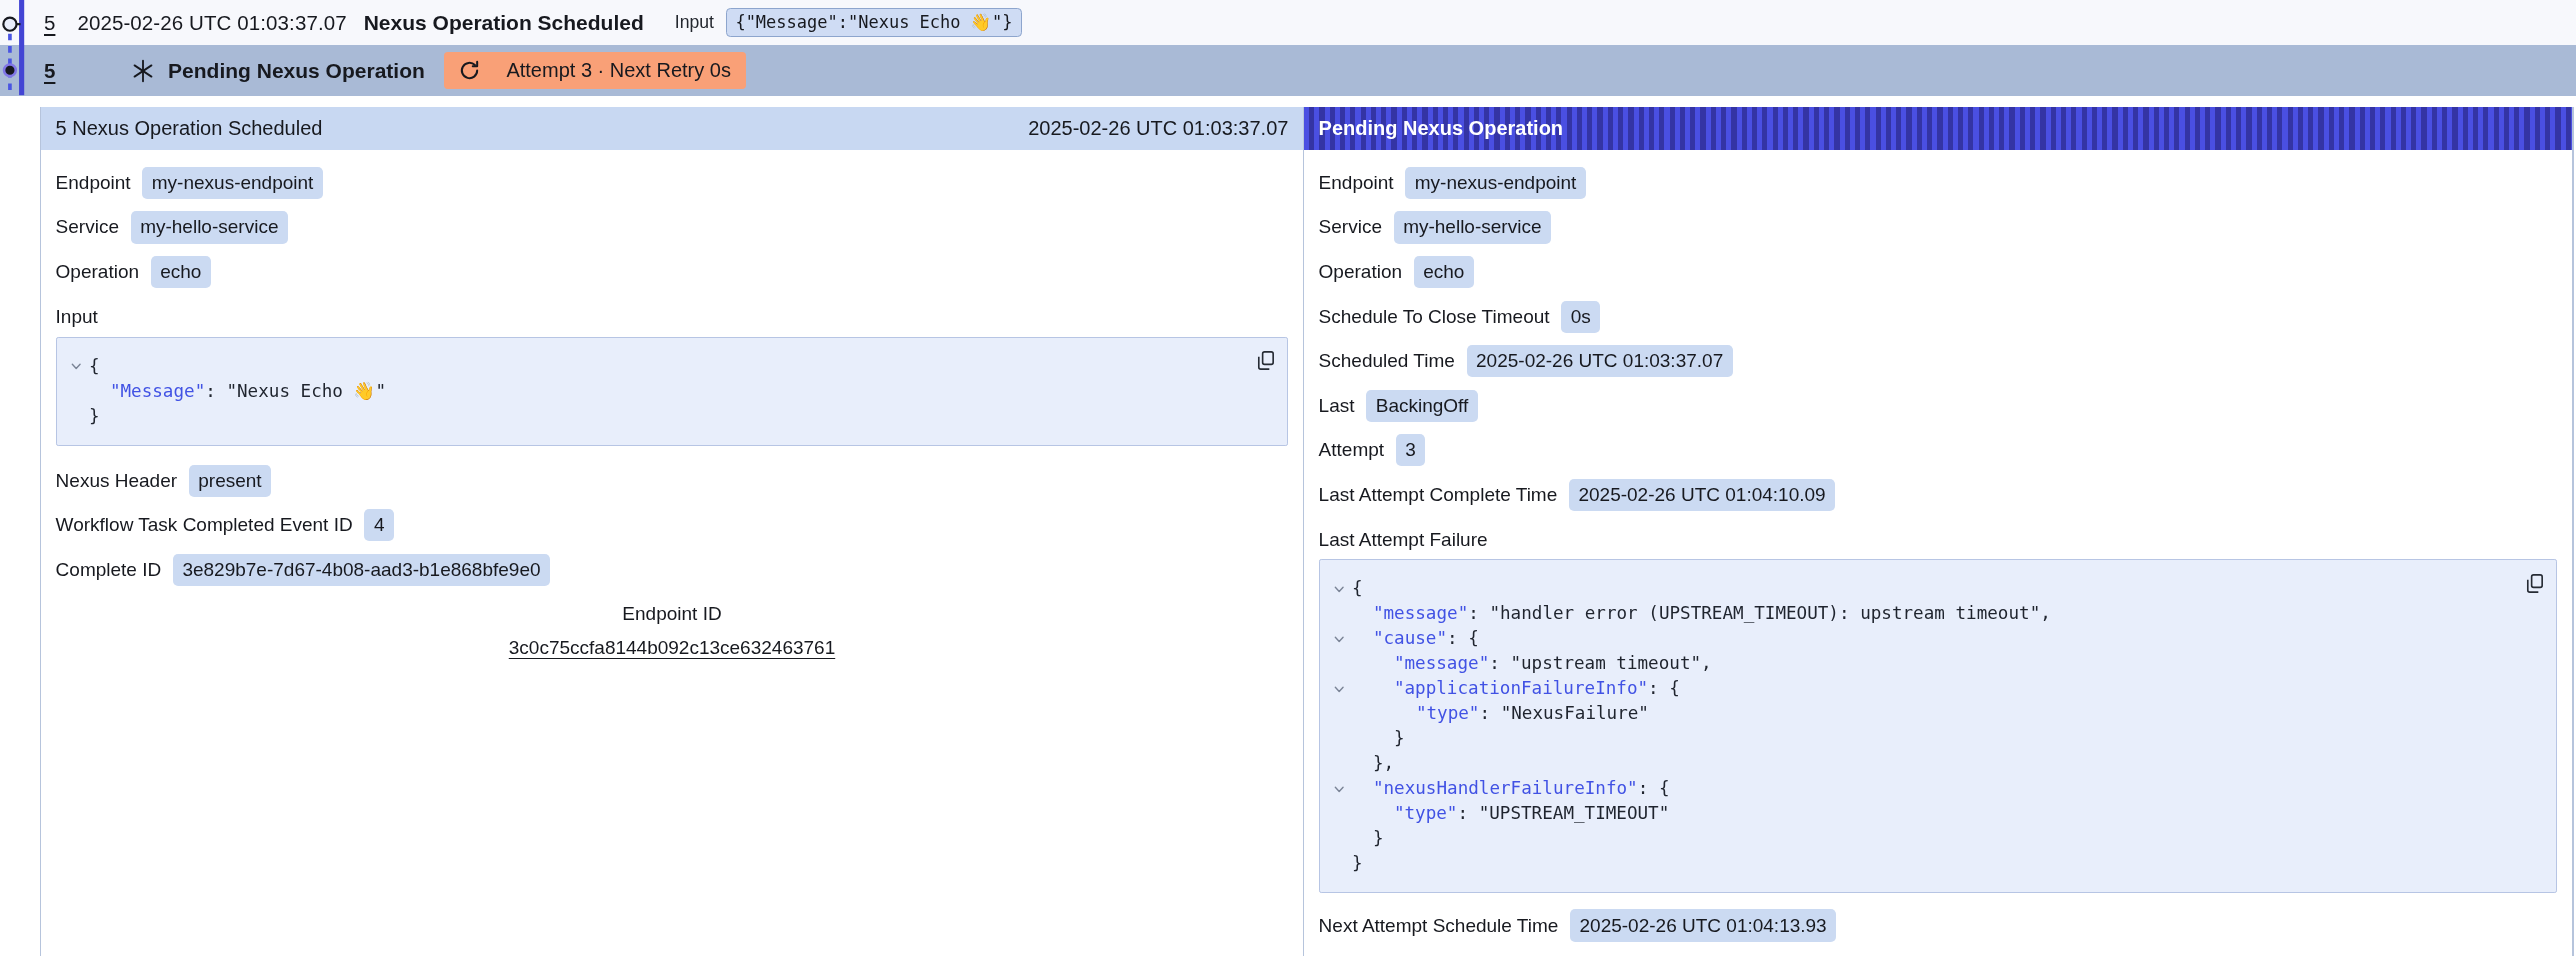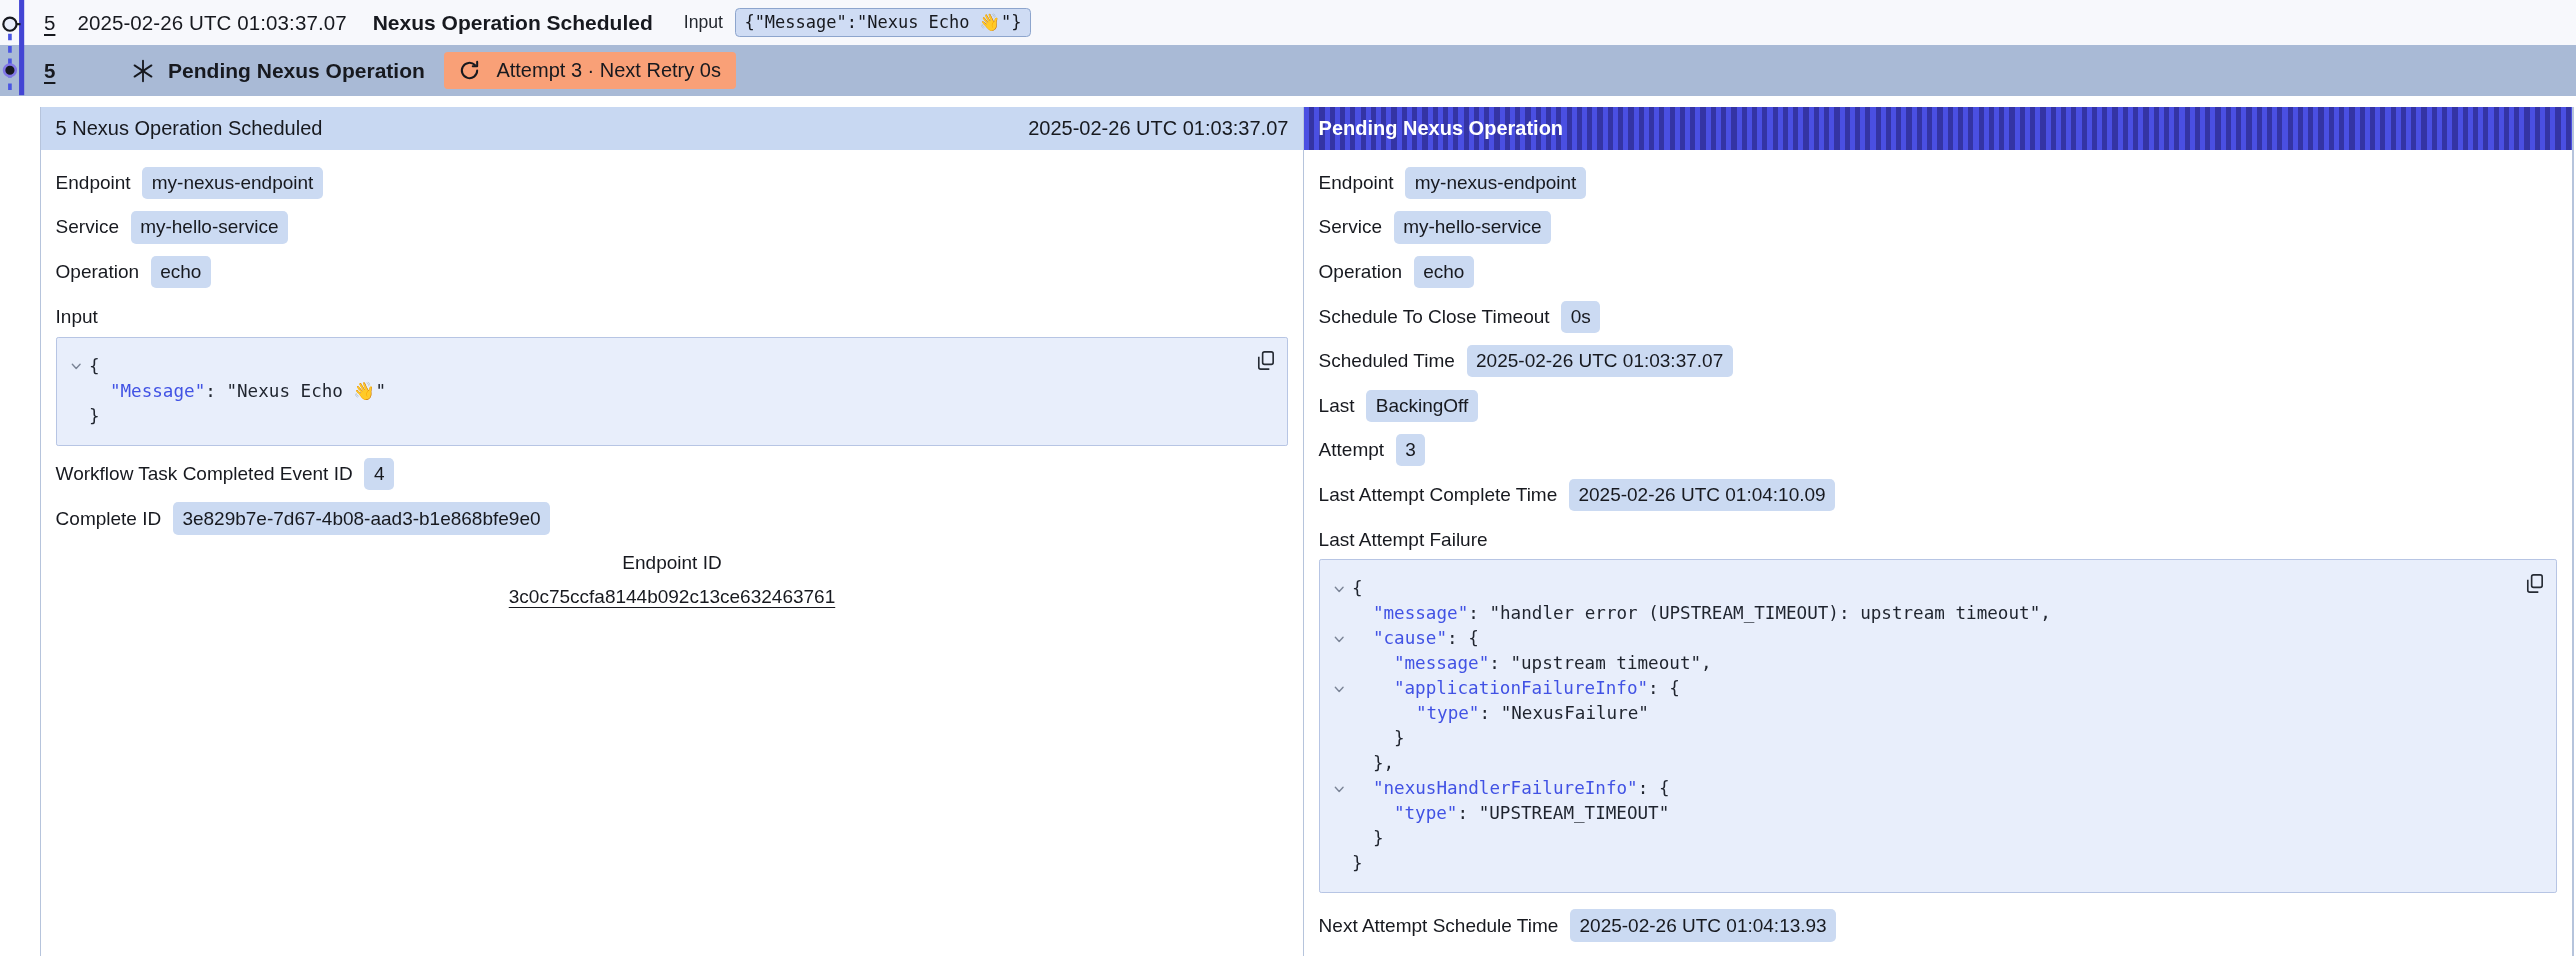--- a/index.html
+++ b/index.html
@@ -24,27 +24,27 @@
 
   
   .timeline-gutter{position:absolute;left:0;top:0;z-index:3;}
 
   
   .event-row{display:flex;align-items:center;padding-left:44px;}
   .row1{height:45px;background:var(--row1-bg);}
   .row2{height:51px;background:var(--selected-row-bg);}
   .event-id{font-size:20.5px;color:var(--text);text-decoration:underline;text-underline-offset:3.7px;cursor:pointer;}
   .event-ts{font-size:20.5px;margin-left:22px;letter-spacing:0.1px;}
-  .event-title{font-size:21px;font-weight:700;margin-left:26px;}
+  .event-title{font-size:21px;font-weight:700;margin-left:17px;}
   .input-label{font-size:17.6px;margin-left:31px;color:#23272e;}
   .input-preview-badge{margin-left:11.7px;font-family:"DejaVu Sans Mono",monospace;font-size:17px;background:#cfdcf4;border:1.5px solid #8da5cd;border-radius:4.4px;padding:2.9px 8.8px;line-height:1.3;}
   .row2 .event-id{font-weight:600;}
   .pending-icon{margin-left:75px;display:inline-flex;}
   .row2 .event-title{margin-left:11.7px;}
-  .retry-badge{display:inline-flex;align-items:center;gap:15px;margin-left:19px;background:var(--pending-badge-bg);border-radius:3.7px;padding:6.6px 14.6px;font-size:20px;}
+  .retry-badge{display:inline-flex;align-items:center;gap:25px;margin-left:19px;background:var(--pending-badge-bg);border-radius:3.7px;padding:6.6px 14.6px;font-size:20px;}
 
   
   .panels{display:flex;margin-top:11px;height:850px;}
   .panel{height:100%;overflow:hidden;}
   .left-panel{width:1264px;margin-left:40px;border-left:1.5px solid var(--panel-border);border-right:1.5px solid var(--panel-border);}
   .right-panel{width:1270px;border-right:2.2px solid var(--panel-border);}
   .panel-header{height:43px;display:flex;align-items:center;justify-content:space-between;padding:0 14.6px;font-size:20px;}
   .panel-header.light{background:var(--panel-header-bg);font-weight:500;}
   .panel-header.striped{background:repeating-linear-gradient(90deg,var(--stripe-a) 0 5.1px,var(--stripe-b) 5.1px 10.3px);color:#fff;font-weight:600;}
   .panel-body{padding:4.4px 14.6px 0 14.6px;}
@@ -147,20 +147,24 @@
               </div>
             </div>
           <button class="copy-btn">
             <svg width="23" height="23" viewBox="0 0 24 24" fill="none" stroke="currentColor" stroke-width="1.7" stroke-linejoin="round">
               <rect x="9" y="3" width="11" height="13" rx="2"></rect>
               <path d="M5 8v11a2 2 0 0 0 2 2h9"></path>
             </svg>
           </button>
         </div>
 
+        <div class="field-row" style="margin-top:19px;">
+          <span class="field-label">Nexus Header</span>
+          <span class="badge">present</span>
+        </div>
         <div class="field-row">
           <span class="field-label">Workflow Task Completed Event ID</span>
           <span class="badge">4</span>
         </div>
         <div class="field-row">
           <span class="field-label">Complete ID</span>
           <span class="badge">3e829b7e-7d67-4b08-aad3-b1e868bfe9e0</span>
         </div>
         <div class="field-row" style="margin-top:17.6px;flex-direction:column;">
           <span class="field-label">Endpoint ID</span>

